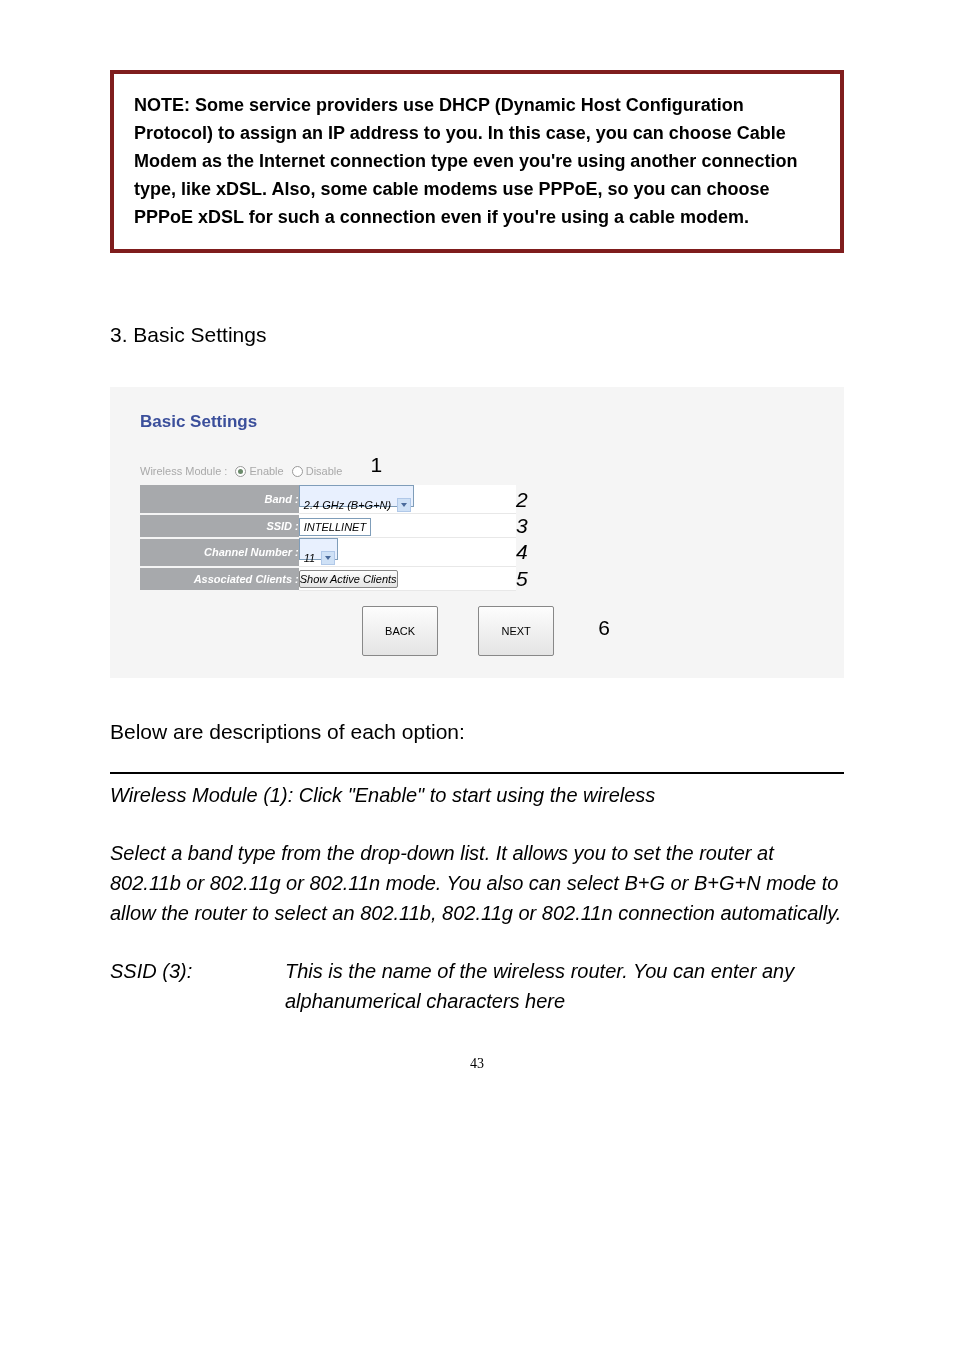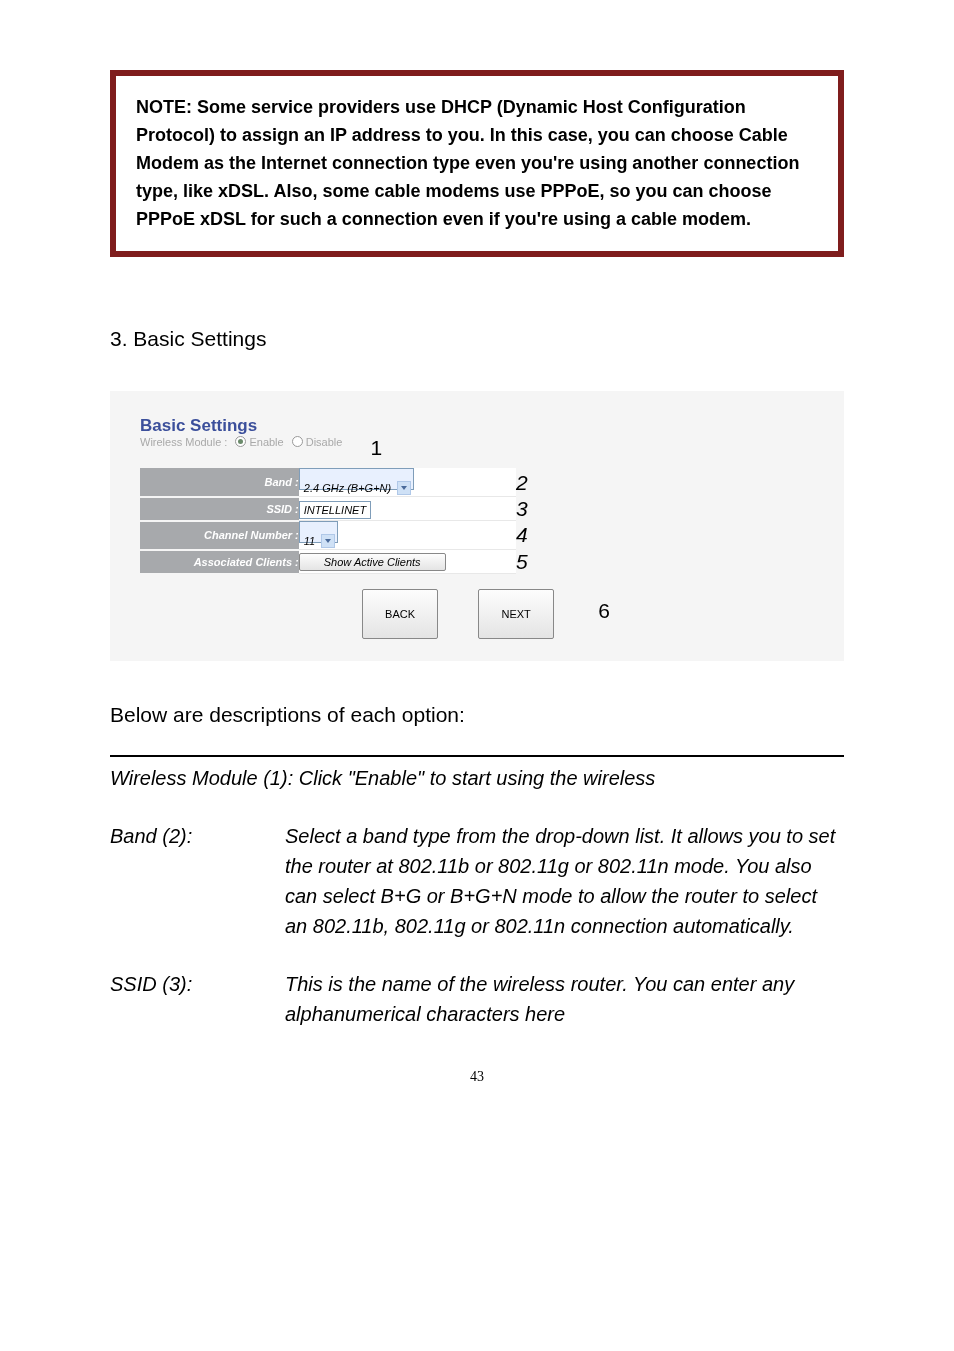--- a/index.html
+++ b/index.html
@@ -4,51 +4,51 @@
 <style>
   * { box-sizing: border-box; margin: 0; padding: 0; }
   body {
     font-family: Arial, Helvetica, sans-serif;
     background: #ffffff;
     width: 954px;
     padding: 70px 110px 50px 110px;
     color: #000;
   }
   .note-box {
-    border: 6px solid #7f1d1d;
+    border: 4px solid #7f1d1d;
     padding: 18px 20px;
     font-size: 18px;
     font-weight: bold;
     line-height: 1.55;
   }
   .section-heading {
     font-size: 21px;
     margin-top: 70px;
     margin-bottom: 40px;
     font-weight: normal;
   }
   .screenshot-panel {
     background: #f5f5f5;
     padding: 25px 30px 22px 30px;
   }
   .panel-title {
     color: #3b4f9b;
     font-size: 17px;
     font-weight: bold;
-    margin-bottom: 0;
+    margin-bottom: 21px;
   }
   .panel-desc {
     color: #a9a9a9;
     font-size: 11px;
     line-height: 1.4;
     margin-bottom: 18px;
   }
   .module-row {
     display: flex;
-    align-items: flex-start;
+    align-items: flex-end;
     color: #a9a9a9;
     font-size: 11px;
     margin-bottom: 8px;
   }
   .module-row .radio {
     display: inline-block;
     width: 11px; height: 11px;
     border: 1px solid #999;
     border-radius: 50%;
     margin: 0 3px 0 8px;
@@ -118,21 +118,21 @@
     padding: 2px 4px;
     width: 150px;
     height: 15px;
     line-height: 14px;
   }
   .fake-button {
     display: inline-block;
     border: 1px solid #888;
     background: linear-gradient(#fdfdfd, #e4e4e4);
     font-size: 11px;
-    padding: 2px 24px;
+    padding: 2px 0;
     border-radius: 2px;
   }
   .nav-row {
     text-align: center;
     margin-top: 14px;
     position: relative;
   }
   .nav-row .fake-button { margin: 0 18px; padding: 18px 22px; text-align: right; }
   .num-annot {
     display: inline-block;
@@ -252,21 +252,20 @@
 
 <div class="defs">
 
   <div class="def-block">
     <div style="width:100%;">
       <div>Wireless Module (1): Click "Enable" to start using the wireless</div>
     </div>
   </div>
 
   <div class="def-block">
-    <div class="def-term">Band (2):</div>
     <div class="def-body">Select a band type from the drop-down list. It allows you to set the router at 802.11b or 802.11g or 802.11n mode. You also can select B+G or B+G+N mode to allow the router to select an 802.11b, 802.11g or 802.11n connection automatically.</div>
   </div>
 
   <div class="def-block">
     <div class="def-term">SSID (3):</div>
     <div class="def-body">This is the name of the wireless router. You can enter any alphanumerical characters here</div>
   </div>
 
 </div>
 

